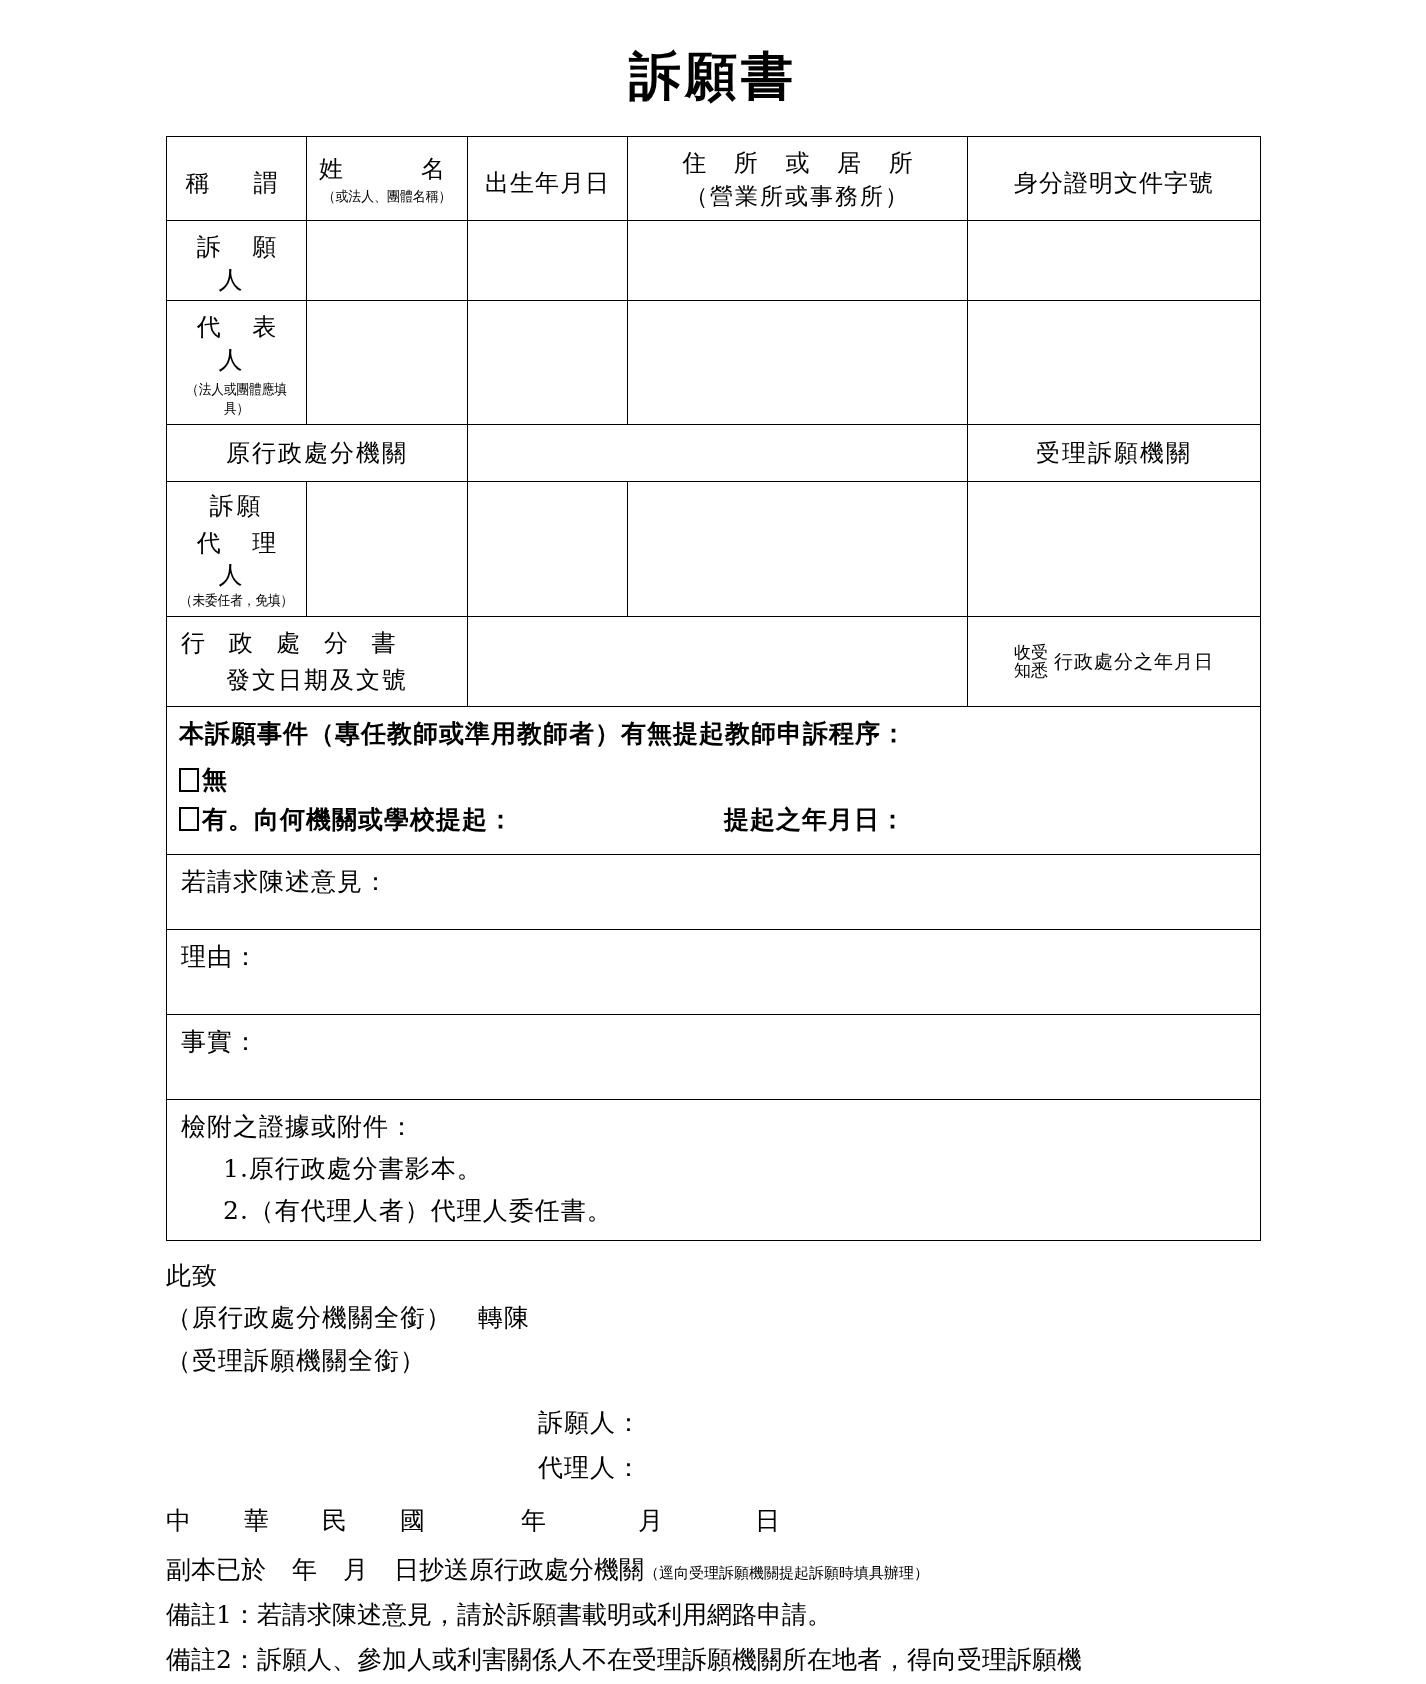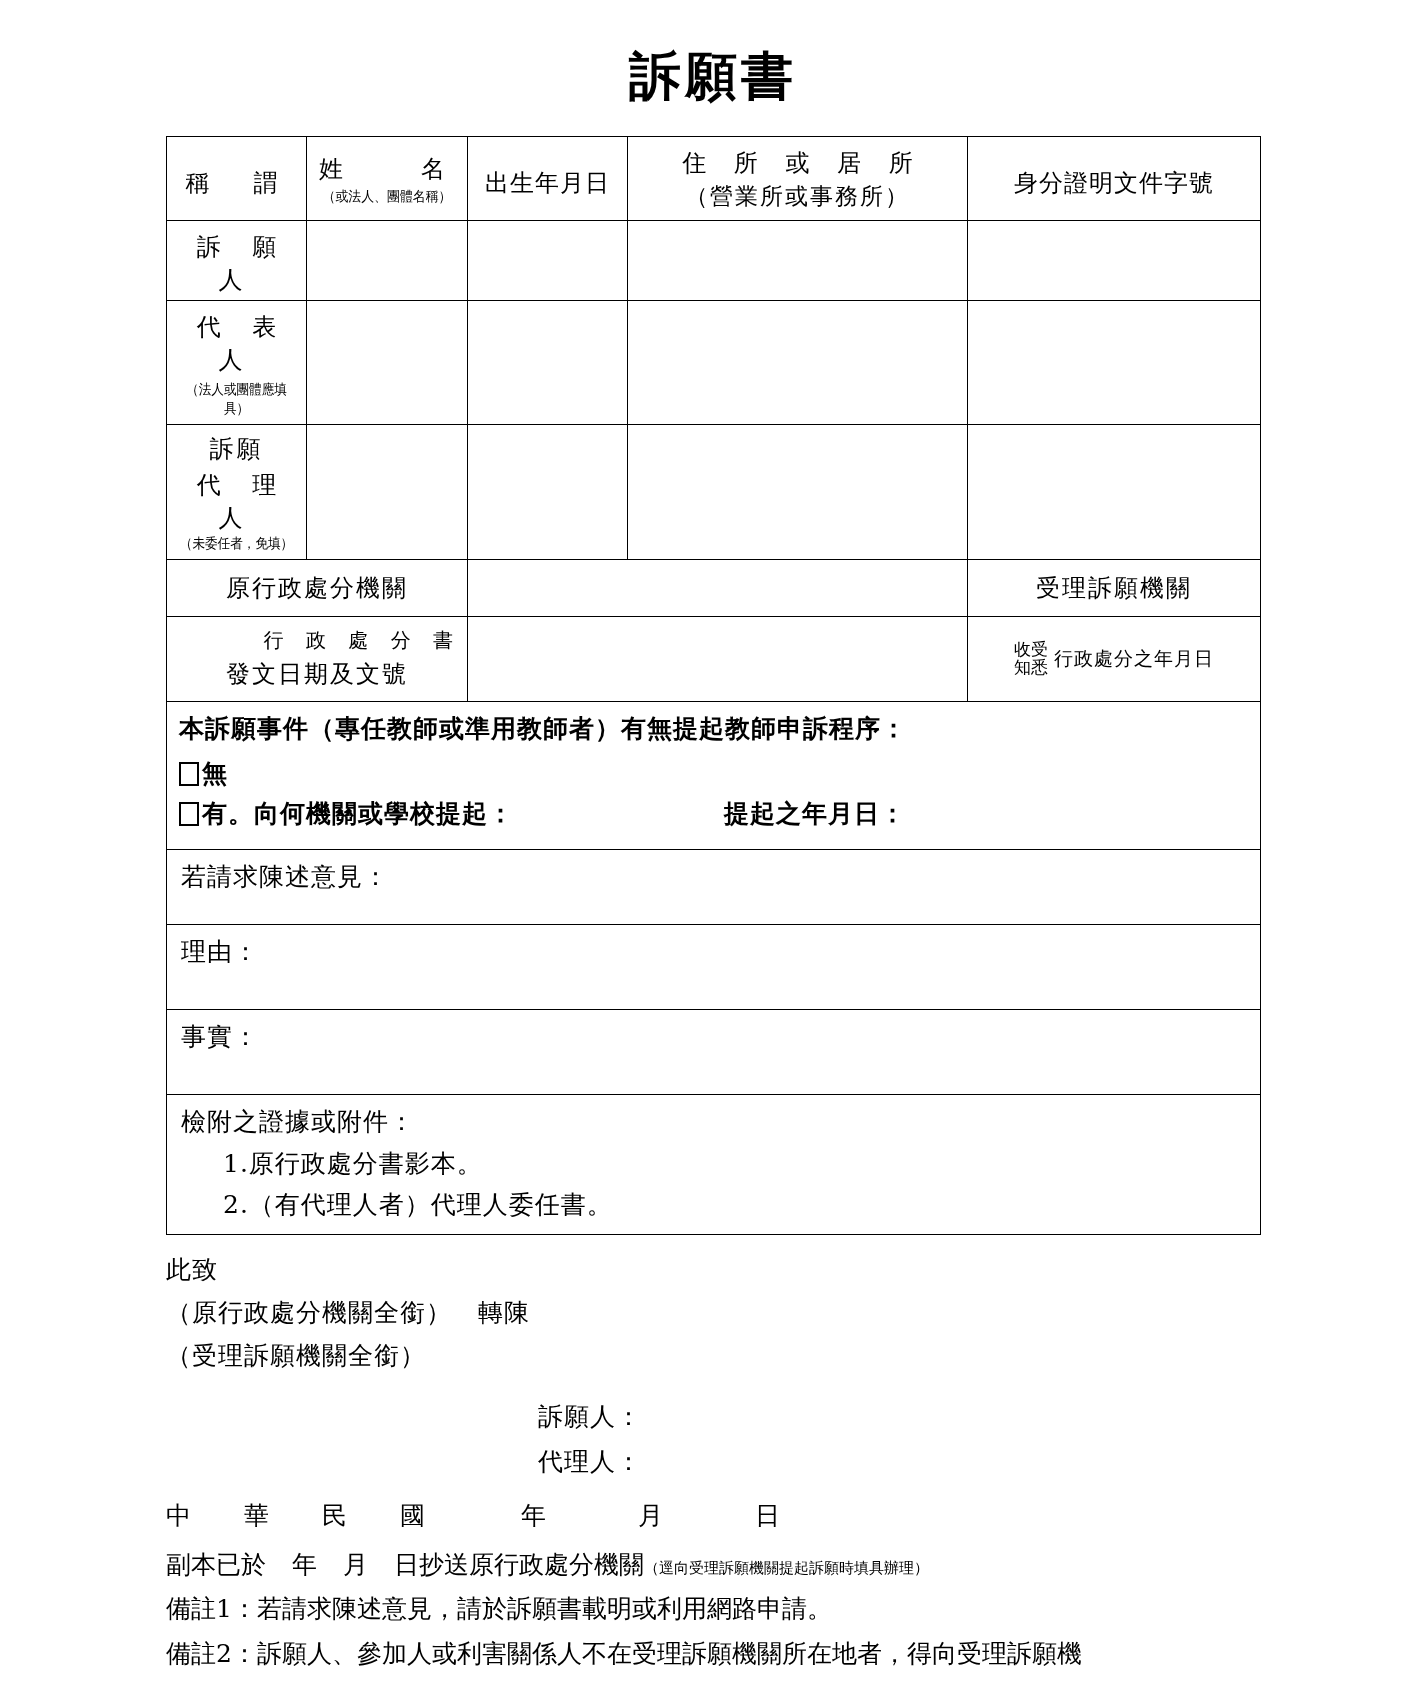--- a/index.html
+++ b/index.html
@@ -104,22 +104,22 @@
     text-indent: 12px;
     padding: 4px 2px 0 2px;
   }
   .agency-label {
     text-align: center;
     font-size: 24px;
     letter-spacing: 2px;
     padding: 12px 6px;
   }
   .agency-label-sp {
-    text-align: right;
-    font-size: 20px;
+    text-align: left;
+    font-size: 24px;
     letter-spacing: 8px;
     text-indent: 8px;
     padding: 10px 6px 2px 6px;
   }
   .agency-label-sp2 {
     text-align: center;
     font-size: 24px;
     letter-spacing: 2px;
     padding: 2px 6px 10px 6px;
   }
@@ -273,39 +273,39 @@
           <div class="rowlabel">代 表 人</div>
           <div class="rowlabel-note">（法人或團體應填具）</div>
         </td>
         <td style="height:72px"></td>
         <td></td>
         <td></td>
         <td></td>
       </tr>
 
       <tr>
+        <td colspan="2">
+          <div class="agency-label">原行政處分機關</div>
+        </td>
+        <td colspan="2" style="height:46px"></td>
+        <td>
+          <div class="agency-label">受理訴願機關</div>
+        </td>
+      </tr>
+
+      <tr>
         <td>
           <div class="rowlabel-c">訴願</div>
           <div class="rowlabel-sp">代 理 人</div>
           <div class="rowlabel-note">（未委任者，免填）</div>
         </td>
         <td style="height:118px"></td>
         <td></td>
         <td></td>
         <td></td>
-      </tr>
-
-      <tr>
-        <td colspan="2">
-          <div class="agency-label">原行政處分機關</div>
-        </td>
-        <td colspan="2" style="height:46px"></td>
-        <td>
-          <div class="agency-label">受理訴願機關</div>
-        </td>
       </tr>
 
       <tr>
         <td colspan="2">
           <div class="agency-label-sp">行 政 處 分 書</div>
           <div class="agency-label-sp2">發文日期及文號</div>
         </td>
         <td colspan="2" style="height:78px"></td>
         <td>
           <div class="recv-cell">

